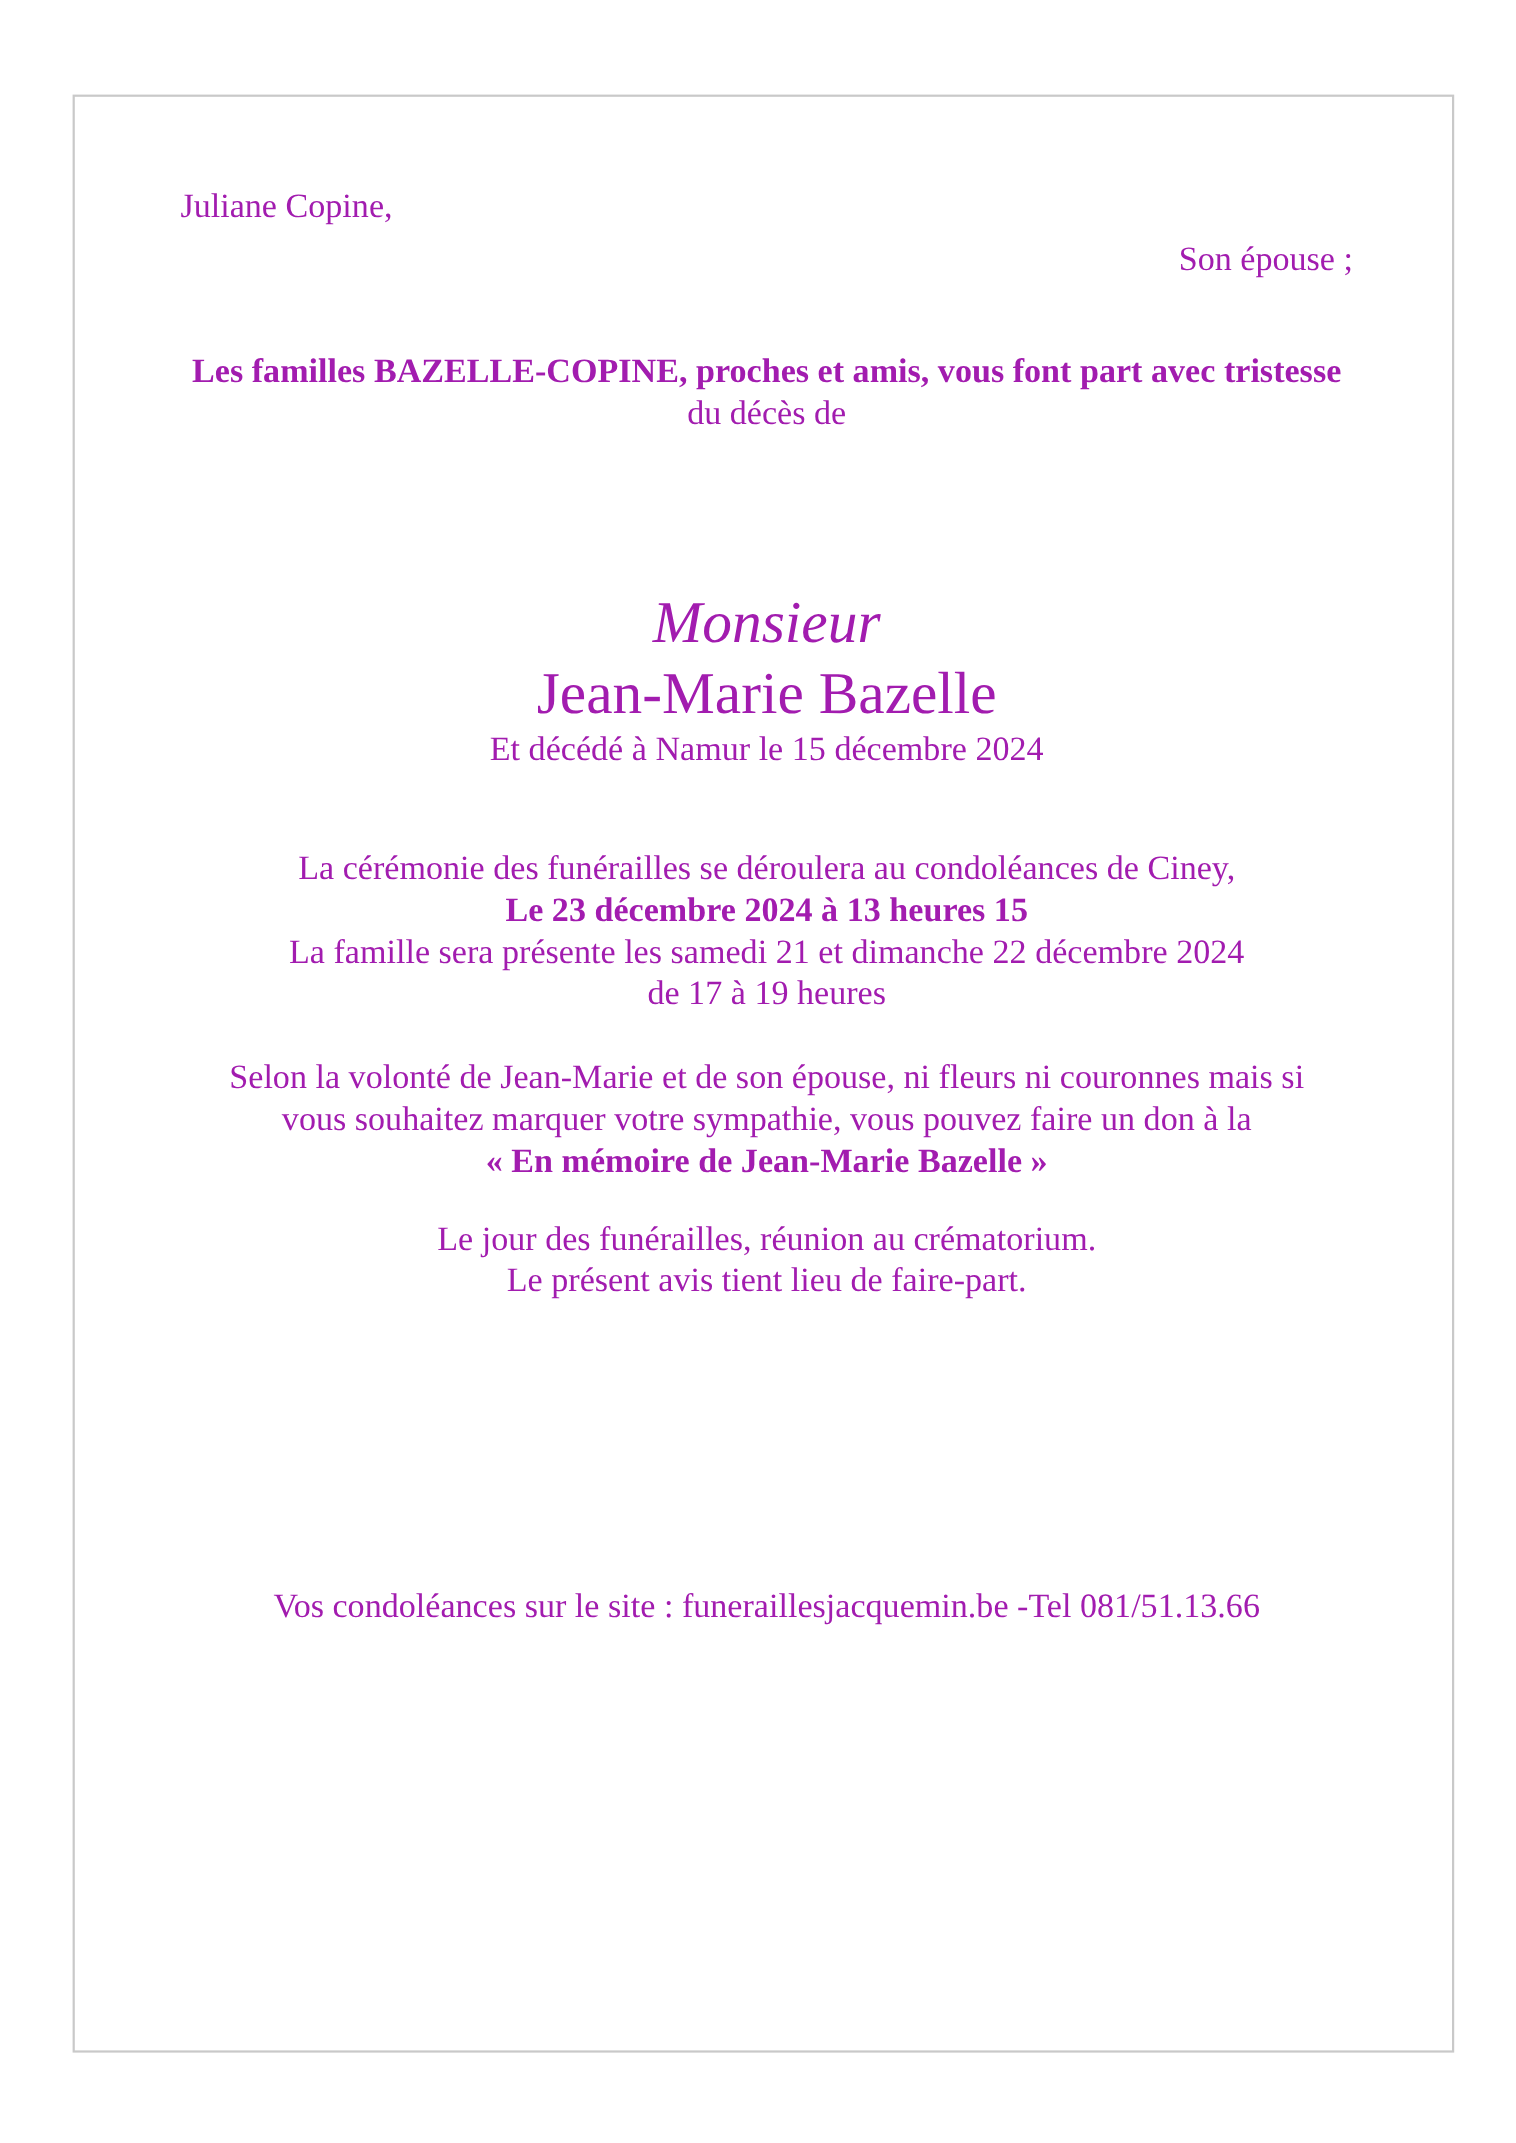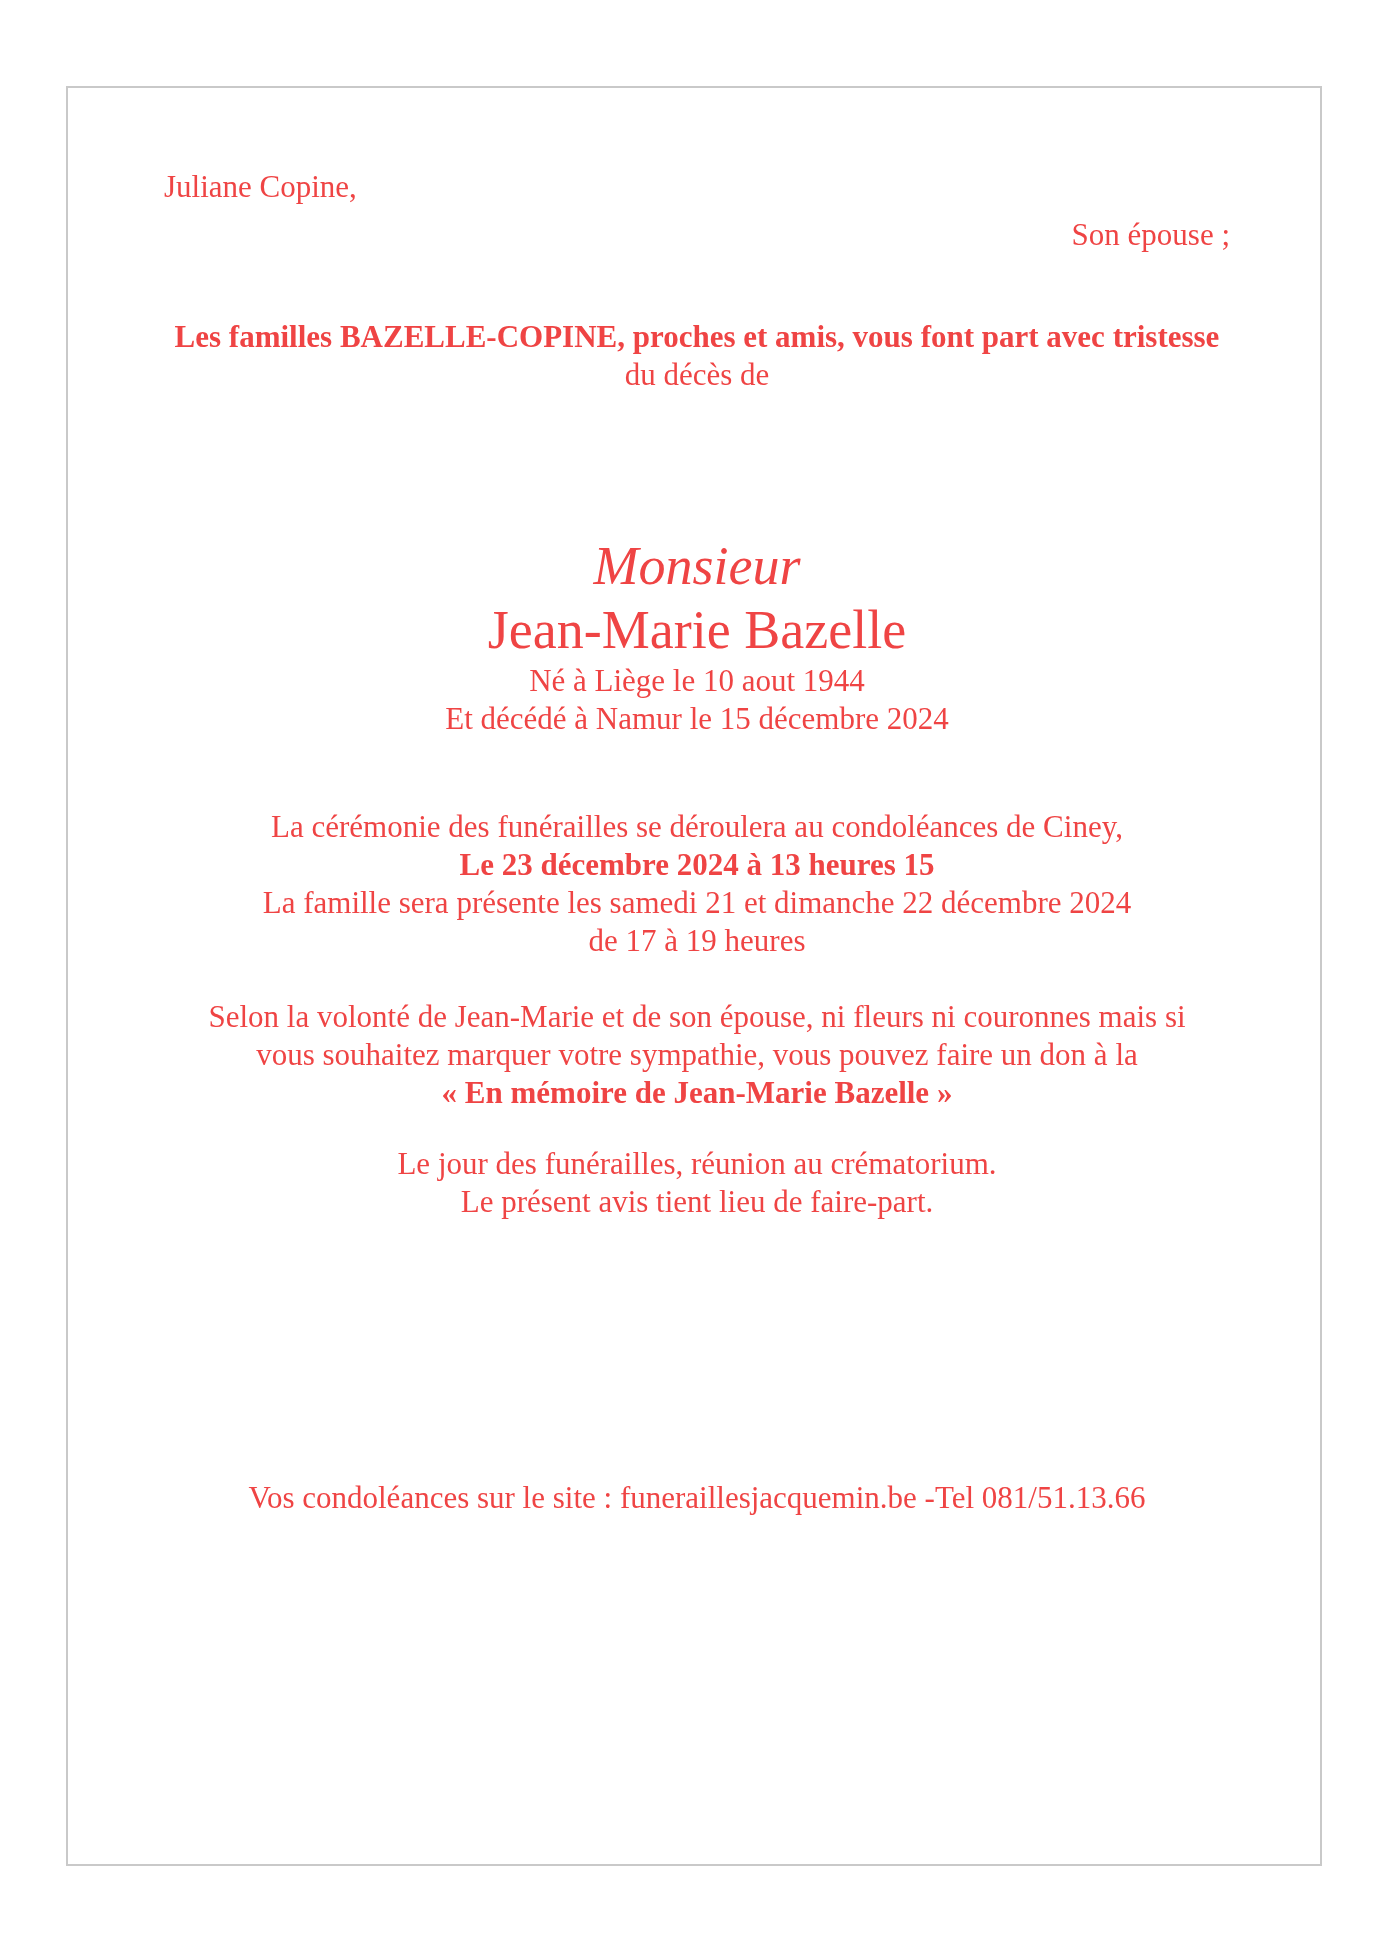--- a/index.html
+++ b/index.html
@@ -5,21 +5,21 @@
   html, body {
     margin: 0;
     padding: 0;
     background: #ffffff;
   }
   .page {
     position: relative;
     width: 1378px;
     height: 1948px;
     background: #ffffff;
-    color: #ef4444;
+    color: #a21caf;
     font-family: "Liberation Serif", "DejaVu Serif", serif;
     overflow: hidden;
   }
   .frame {
     position: absolute;
     left: 66px;
     top: 86px;
     width: 1256px;
     height: 1780px;
     box-sizing: border-box;
@@ -83,21 +83,20 @@
 
     <p class="spouse-name">Juliane Copine,</p>
 
     <p class="spouse-relation">Son épouse ;</p>
 
     <p class="announcement-first">Les familles BAZELLE-COPINE, proches et amis, vous font part avec tristesse</p>
     <p>du décès de</p>
 
     <p class="deceased-title">Monsieur</p>
     <p class="deceased-name">Jean-Marie Bazelle</p>
-    <p>Né à Liège le 10 aout 1944</p>
     <p>Et décédé à Namur le 15 décembre 2024</p>
 
     <p class="ceremony-first">La cérémonie des funérailles se déroulera au condoléances de Ciney,</p>
     <p class="bold">Le 23 décembre 2024 à 13 heures 15</p>
 
     <p>La famille sera présente les samedi 21 et dimanche 22 décembre 2024</p>
     <p>de 17 à 19 heures</p>
 
     <p class="donation-first">Selon la volonté de Jean-Marie et de son épouse, ni fleurs ni couronnes mais si</p>
     <p>vous souhaitez marquer votre sympathie, vous pouvez faire un don à la</p>

